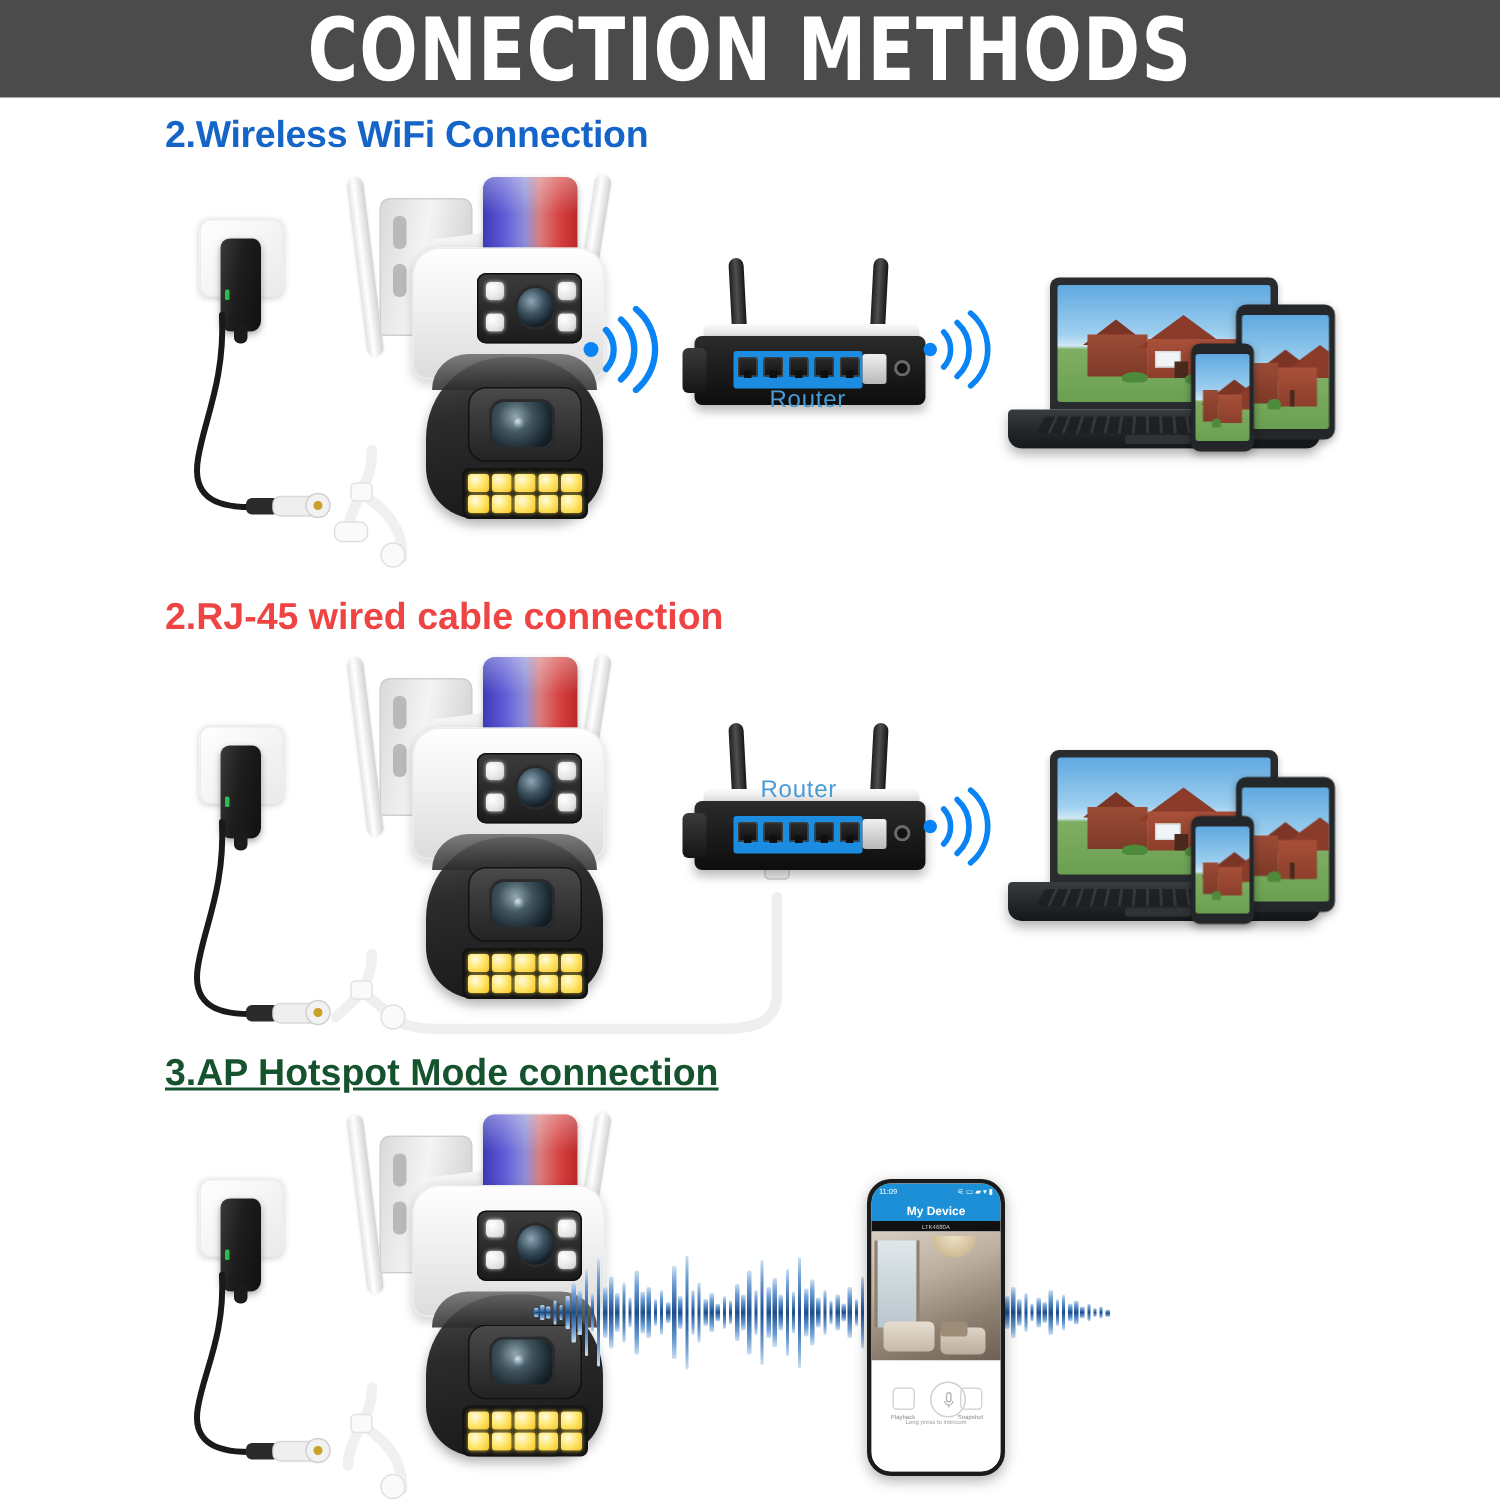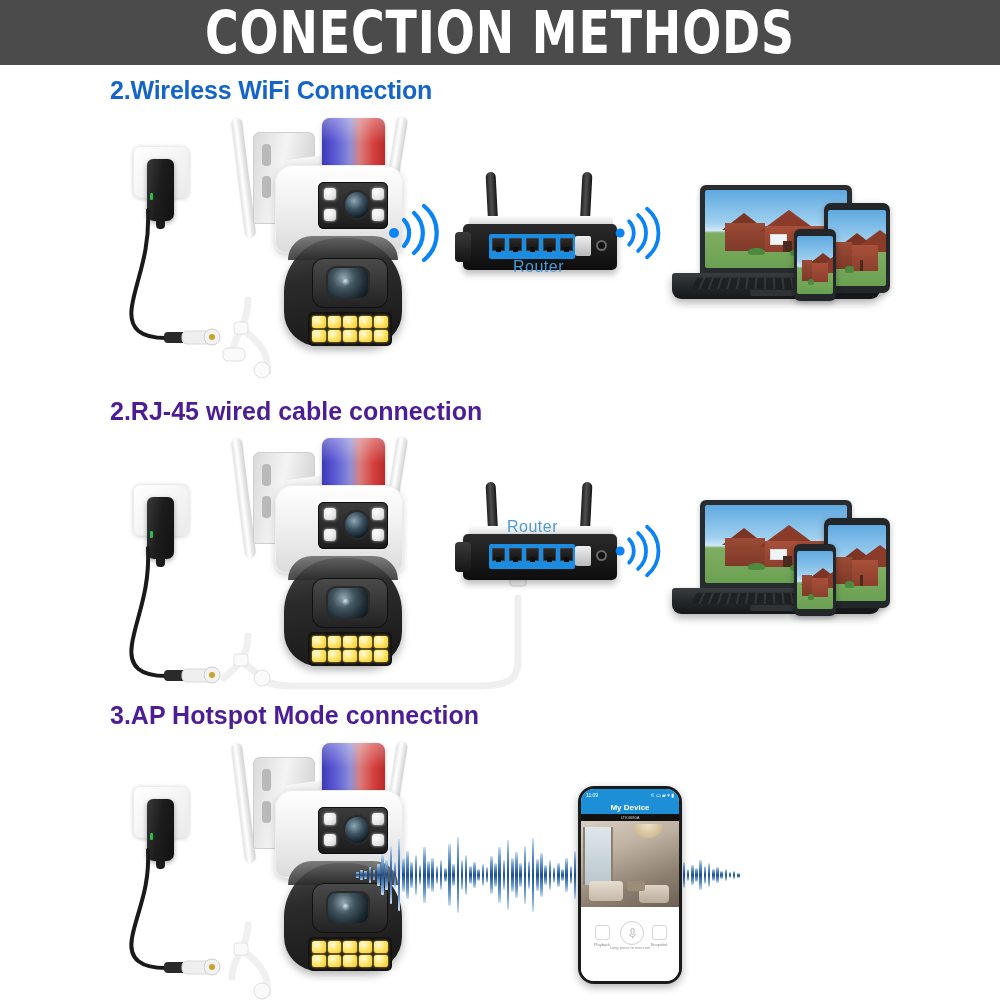--- a/index.html
+++ b/index.html
@@ -30,22 +30,22 @@
     white-space:nowrap;
   }
 
   
   .sec-heading{
     position:absolute;
     font-weight:bold;
     white-space:nowrap;
   }
   #h1{left:110px;top:76px;font-size:25px;color:#1565c8;letter-spacing:-0.2px;}
-  #h2{left:110px;top:397px;font-size:25px;color:#4c1d95;}
-  #h3{left:110px;top:701px;font-size:25px;color:#4c1d95;}
+  #h2{left:110px;top:397px;font-size:25px;color:#ef4444;}
+  #h3{left:110px;top:701px;font-size:25px;color:#14532d;text-decoration:underline;}
 
   .note-text{
     position:absolute;left:681px;top:866px;
     font-size:21px;font-weight:bold;color:#14519e;white-space:nowrap;
   }
 
   
   .outlet{position:absolute;}
   .outlet .plate{
     position:absolute;left:0;top:0;width:56px;height:52px;
@@ -275,21 +275,21 @@
     box-shadow:0 2px 6px rgba(0,0,0,.28);
   }
   .phone-dev{
     position:absolute;left:122px;top:44px;width:42px;height:72px;
     background:#242729;border-radius:6px;padding:7px 3px;box-sizing:border-box;
     box-shadow:0 2px 6px rgba(0,0,0,.3);
   }
 
   
   .app-phone{
-    position:absolute;left:578px;top:786px;width:104px;height:198px;
+    position:absolute;left:578px;top:786px;width:92px;height:198px;
     background:#1b1b1b;border-radius:16px;padding:3px;box-sizing:border-box;
     box-shadow:0 3px 9px rgba(0,0,0,.3);
   }
   .app-screen{
     width:100%;height:100%;background:#fff;border-radius:13px;overflow:hidden;
     display:flex;flex-direction:column;
   }
   .app-statusbar{
     height:11px;background:#1c8fd6;color:#fff;font-size:5px;
     display:flex;align-items:center;justify-content:space-between;padding:0 5px;

